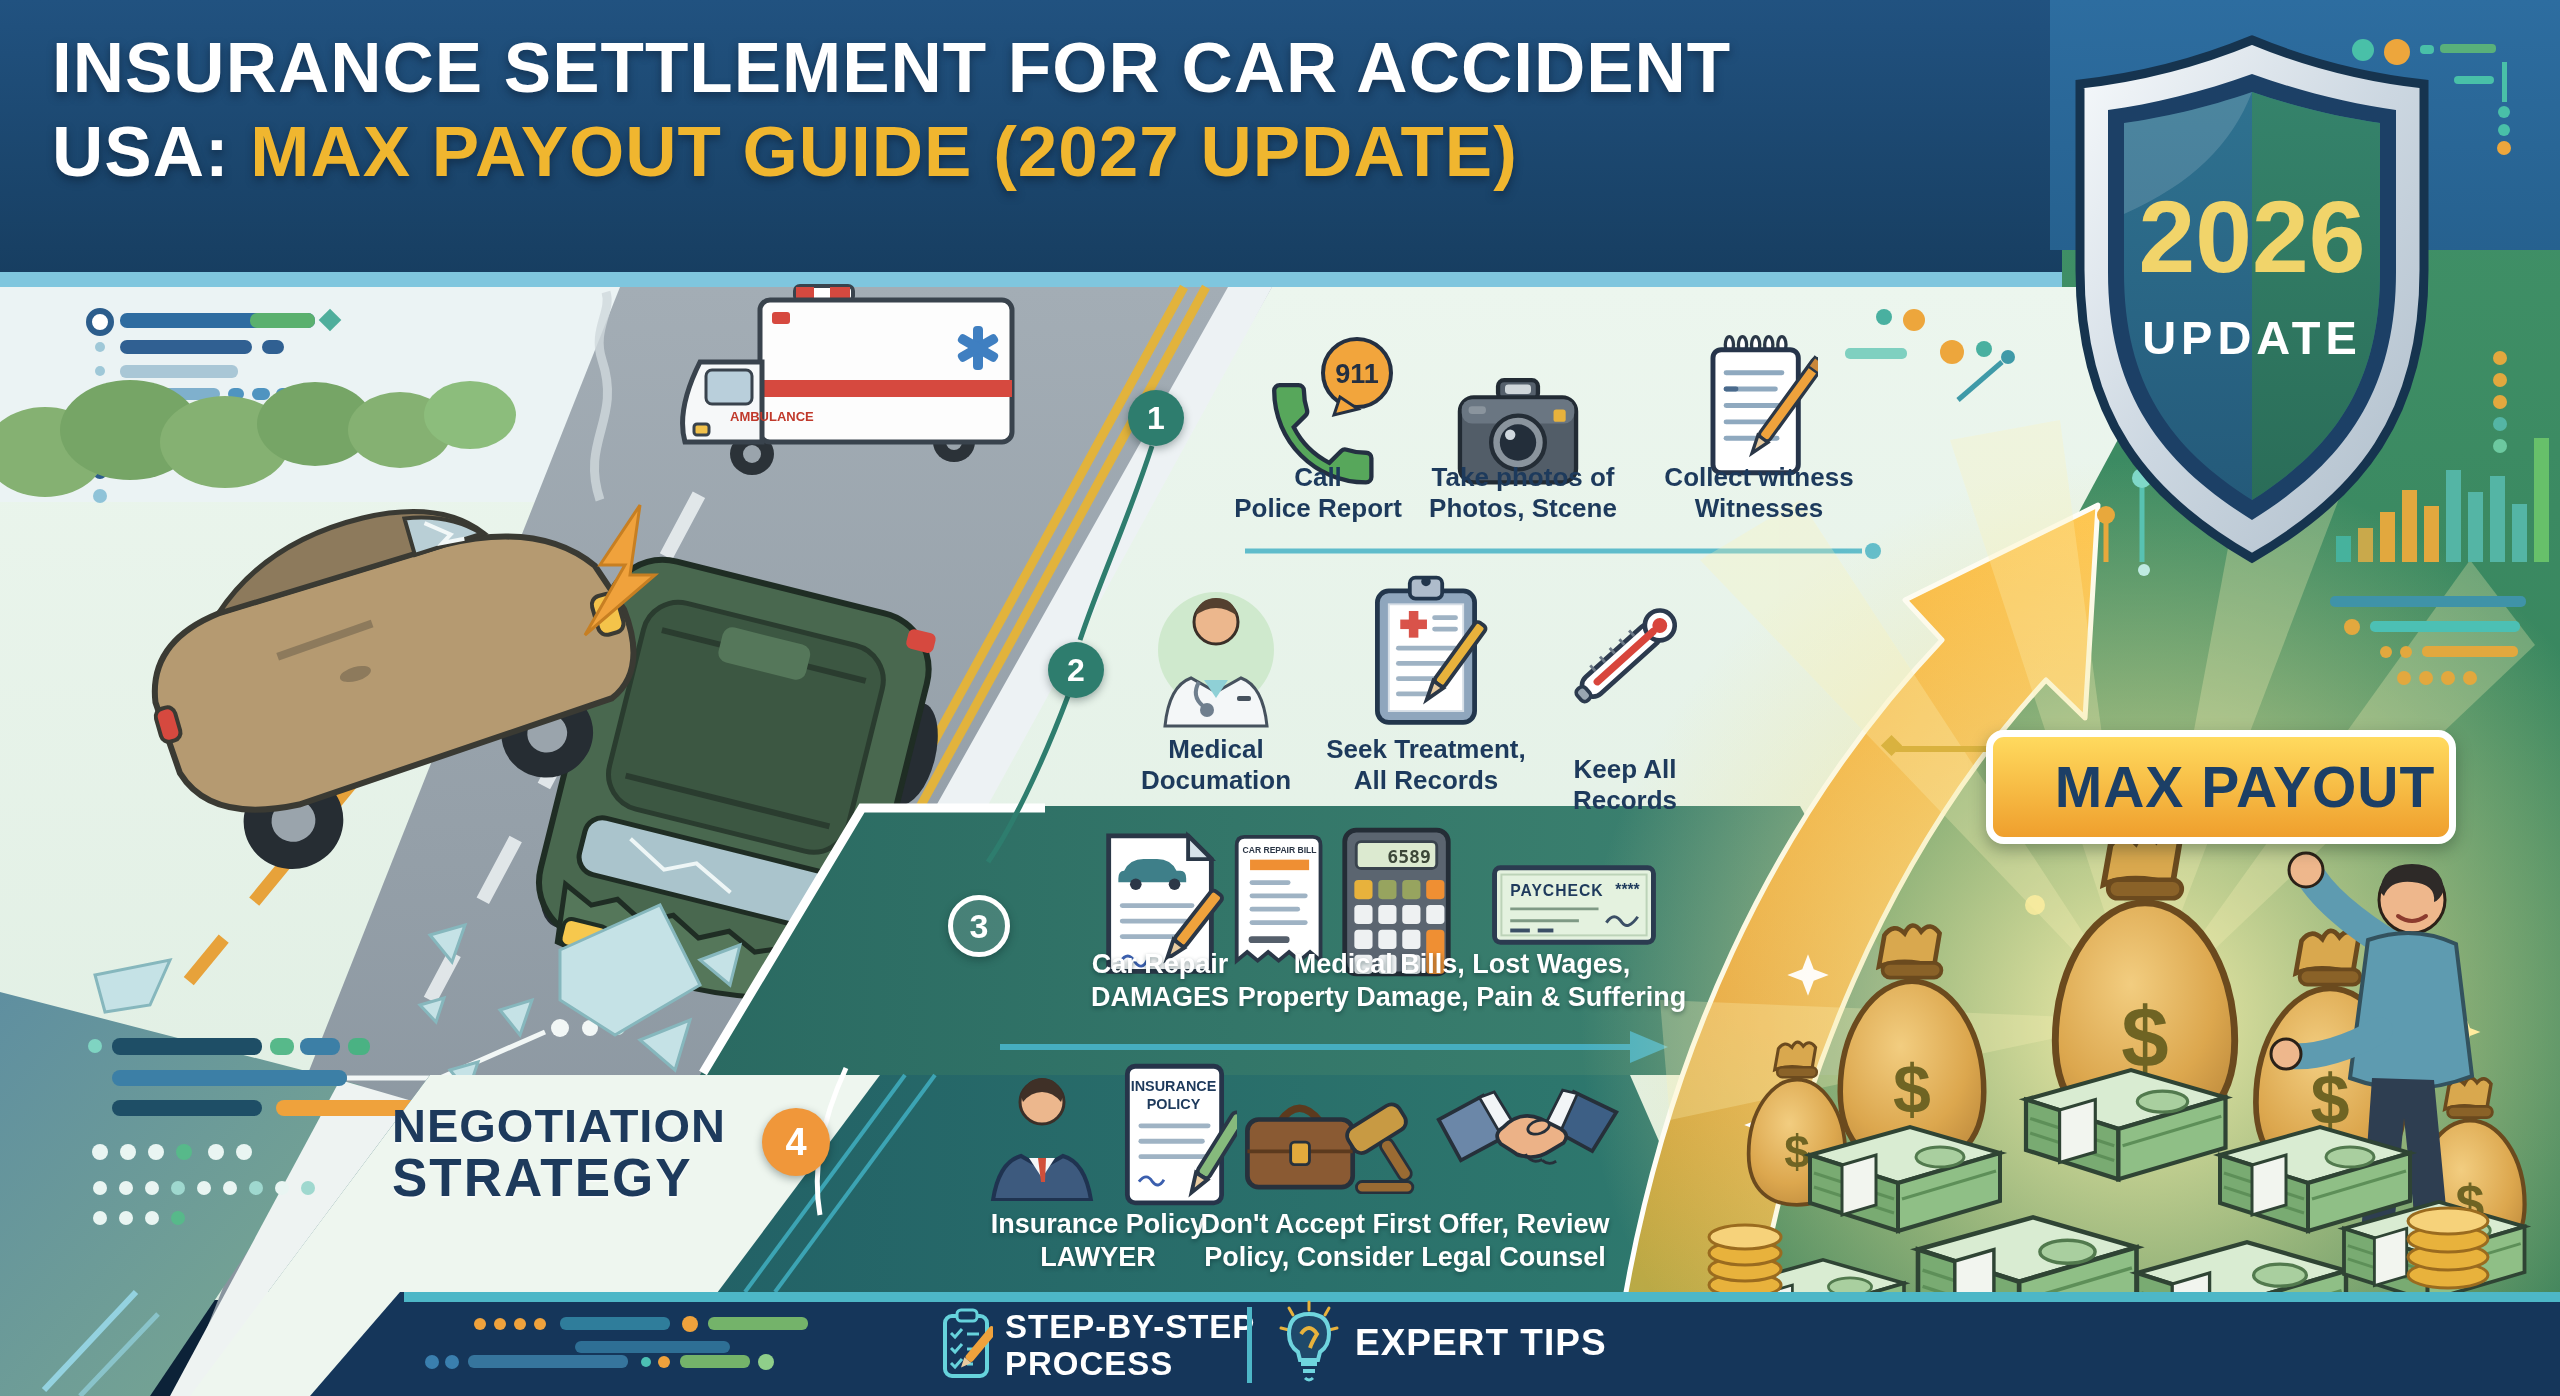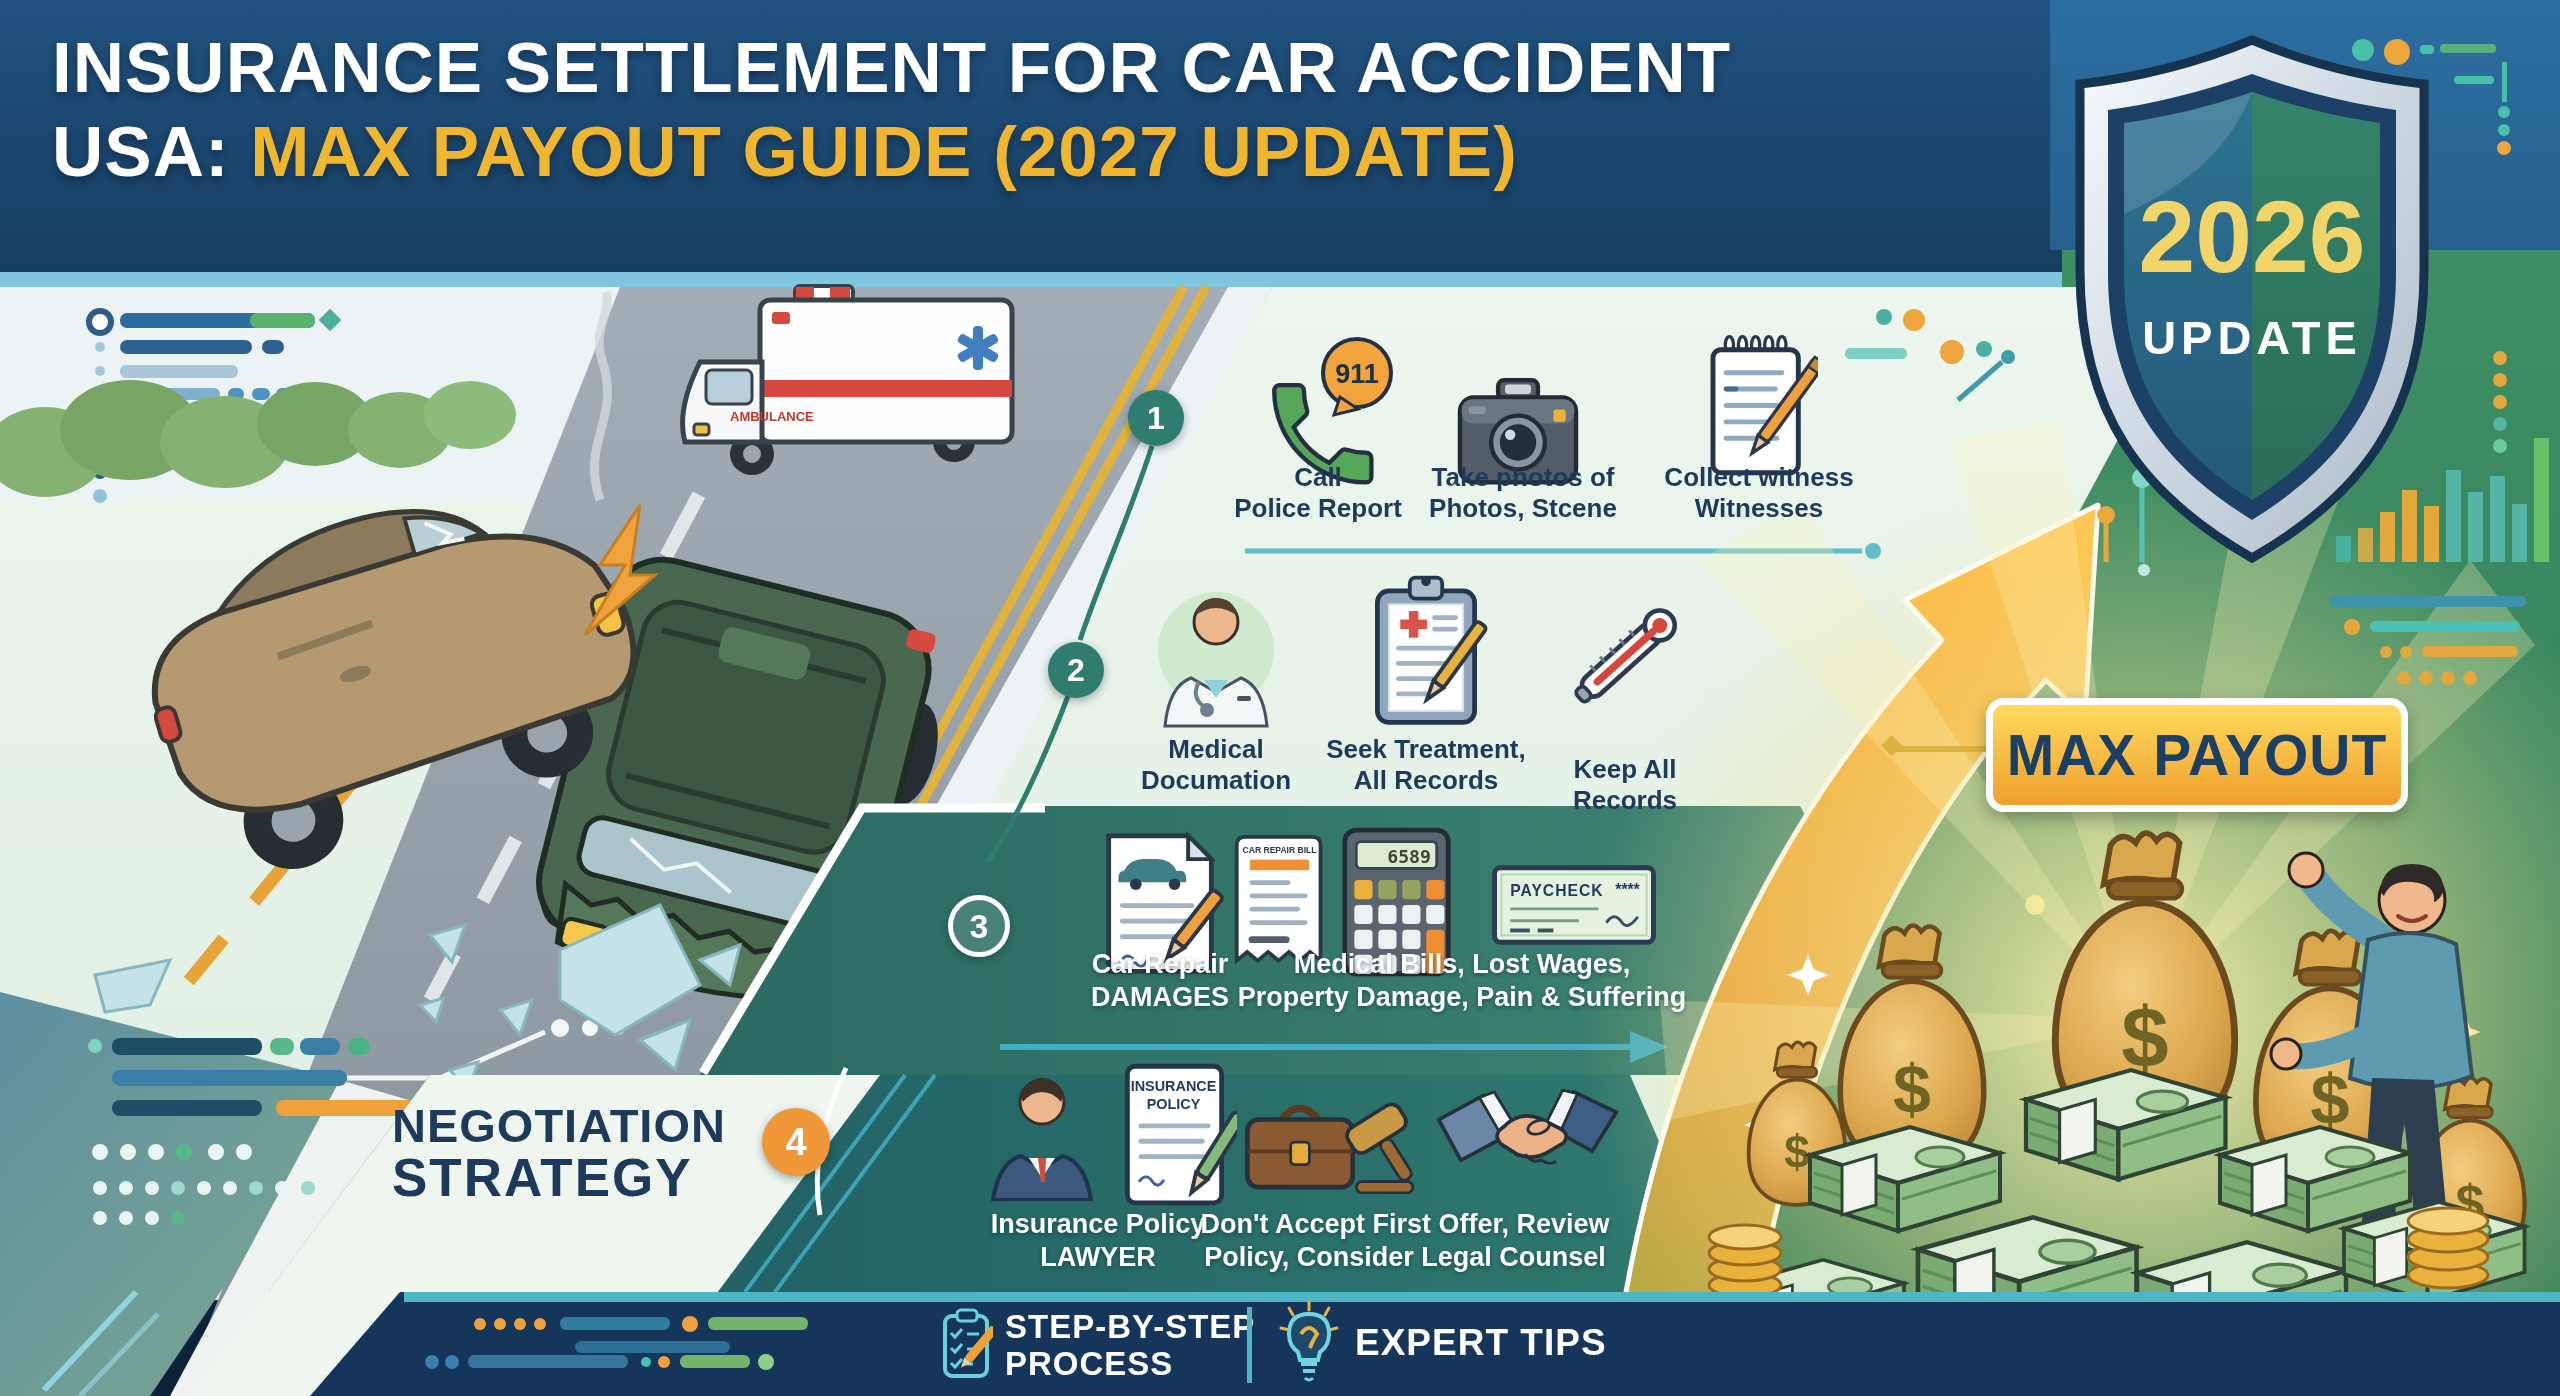--- a/index.html
+++ b/index.html
@@ -21,24 +21,24 @@
   .lbl div{white-space:nowrap;}
   .lbl-navy{color:#1d3a5c;font-size:26px;line-height:31px;}
   .lbl-white{color:#ffffff;font-size:27px;line-height:33px;
              text-shadow:0 2px 4px rgba(0,35,40,.45);}
   
   .nego{position:absolute;left:392px;top:1100px;color:#1d3a5c;font-weight:bold;
         line-height:52px;text-shadow:0 2px 0 rgba(255,255,255,.6);}
   .nego .l1{font-size:47px;letter-spacing:1px;}
   .nego .l2{font-size:53px;letter-spacing:2px;}
   
-  .bubble{position:absolute;left:1986px;top:698px;width:408px;height:100px;
+  .bubble{position:absolute;left:1986px;top:730px;width:408px;height:100px;
         background:linear-gradient(180deg,#ffda5e,#ef9f2d);border:7px solid #fff;
         border-radius:18px;display:flex;align-items:center;justify-content:center;
-        box-shadow:0 6px 16px rgba(20,40,30,.35);}
+        box-shadow:0 6px 16px rgba(20,40,30,.35);padding-left:48px;}
   .bubble .txt{font-size:57px;font-weight:bold;color:#1c3f66;letter-spacing:1px;}
   .bubble .tail{position:absolute;left:292px;top:86px;width:44px;height:44px;
         background:#ef9f2d;border-right:7px solid #fff;border-bottom:7px solid #fff;
         transform:rotate(45deg);z-index:-1;}
   .conn{position:absolute;left:1896px;top:746px;width:94px;height:6px;background:#d9b23f;}
   .conn-diamond{position:absolute;left:1884px;top:738px;width:15px;height:15px;
         background:#d9b23f;transform:rotate(45deg);}
   
   .footer-text{position:absolute;color:#fff;font-weight:bold;font-size:33px;
         line-height:37px;letter-spacing:1px;white-space:nowrap;}

